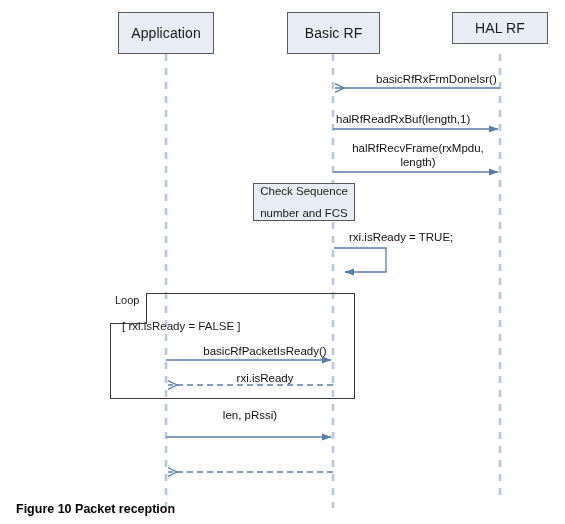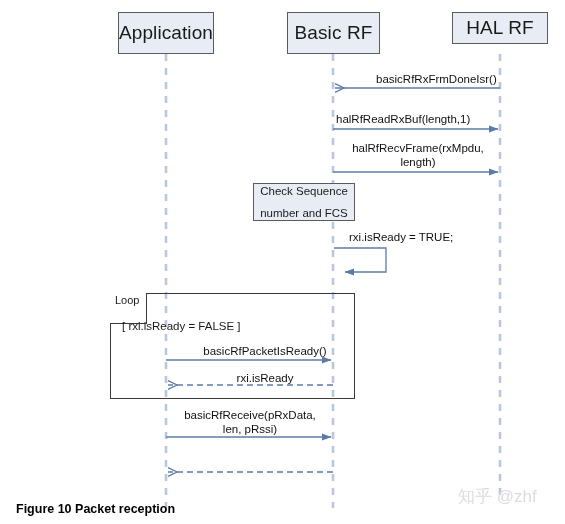--- a/index.html
+++ b/index.html
@@ -26,21 +26,21 @@
   }
   
   .lifeline-box {
     position: absolute;
     box-sizing: border-box;
     background: #e8edf5;
     border: 1px solid #5a5a5a;
     display: flex;
     align-items: center;
     justify-content: center;
-    font-size: 19px;
+    font-size: 14px;
     color: #1a1a1a;
     letter-spacing: 0.1px;
   }
   
   .note-box {
     position: absolute;
     box-sizing: border-box;
     background: #e8edf5;
     border: 1px solid #5a5a5a;
     display: flex;
@@ -165,33 +165,31 @@
     <div>length)</div>
   </div>
 
   <div class="msg-label" style="left:349px; top:230px;">rxi.isReady = TRUE;</div>
 
   <div class="msg-label" style="left:190px; top:344px; width:150px;">basicRfPacketIsReady()</div>
 
   <div class="msg-label" style="left:190px; top:371px; width:150px;">rxi.isReady</div>
 
   <div class="msg-label" style="left:175px; top:408px; width:150px;">
-    <div>basicRfReceive(pRxData,</div>
     <div>len, pRssi)</div>
   </div>
 
 
   <div class="note-box" style="left:253px; top:183px; width:102px; height:38px;">
     <div>Check Sequence</div>
     <div>number and FCS</div>
   </div>
 
   <div class="fragment" style="left:110px; top:293px; width:245px; height:106px;"></div>
 
   <div class="fragment-tag" style="left:110px; top:293px;">Loop</div>
 
   <div class="fragment-guard" style="left:122px; top:320px;">[ rxi.isReady = FALSE ]</div>
 
   <div class="caption" style="left:16px; top:502px;">Figure 10 Packet reception</div>
 
-  <div class="watermark" style="left:458px; top:485px;">知乎 @zhf</div>
 
 </div>
 
 </body></html>

